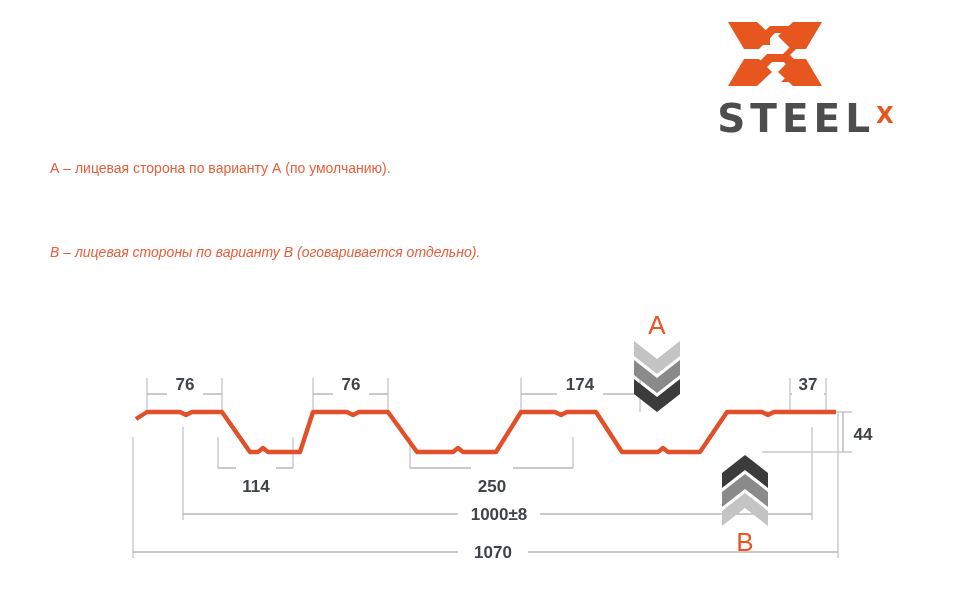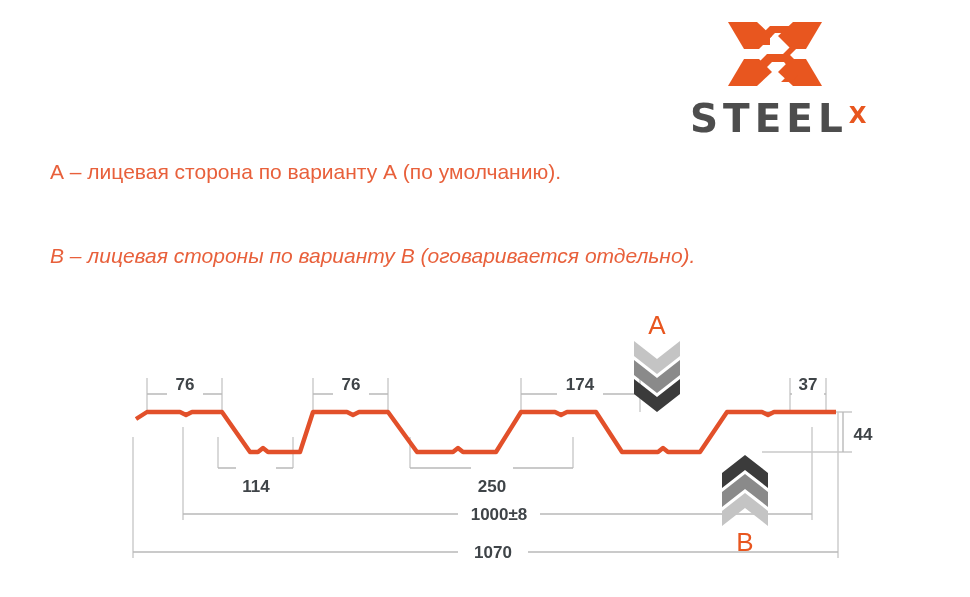--- a/index.html
+++ b/index.html
@@ -32,20 +32,21 @@
     height: 72px;
   }
   #logo-wordmark {
     position: absolute;
     left: 0px;
     top: 80px;
     width: 230px;
     height: 42px;
     line-height: 42px;
     white-space: nowrap;
+    text-align: center;
   }
   .wm-main {
     font-family: "DejaVu Sans", sans-serif;
     font-size: 39px;
     font-weight: 700;
     letter-spacing: 5px;
     color: #4d4d4d;
   }
   .wm-x {
     font-family: "DejaVu Sans", sans-serif;
@@ -56,21 +57,21 @@
     top: -9px;
     left: 1px;
   }
 
   
   .caption {
     position: absolute;
     left: 50px;
     color: #e8603b;
     font-family: "Liberation Sans", sans-serif;
-    font-size: 21px;
+    font-size: 14px;
     font-weight: 400;
     white-space: nowrap;
   }
   #caption-a { top: 160px; }
   #caption-b { top: 244px; font-style: italic; }
 
   
   #drawing {
     position: absolute;
     left: 0;

